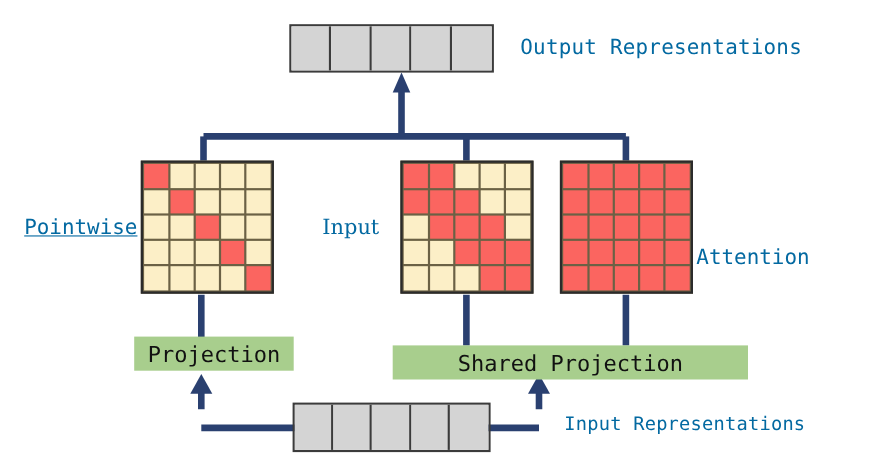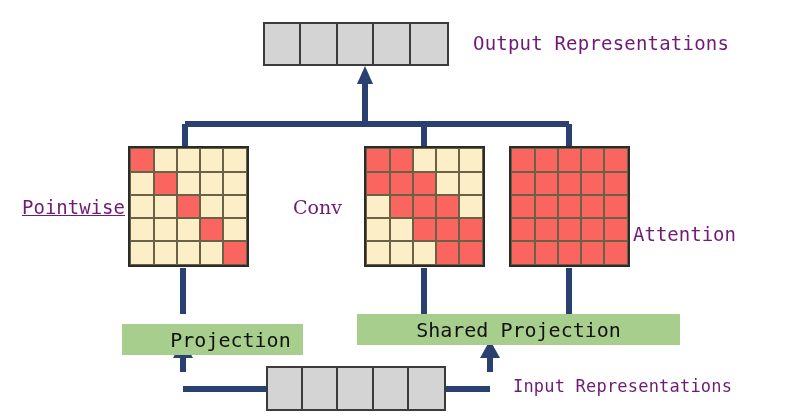--- a/index.html
+++ b/index.html
@@ -17,21 +17,21 @@
   .matrix{box-sizing:border-box;border:2px solid #2b2b2b;display:grid;background:#6b6145;gap:1.4px;padding:1.4px;}
   .matrix .mc{width:100%;height:100%;}
   .mc.on{background:#FB6560;}
   .mc.off{background:#FCEFC7;}
 
   
   .greenbox{background:#A8CE8D;display:flex;align-items:center;justify-content:center;
             color:#111;white-space:nowrap;}
 
   
-  .label{color:#701a75;white-space:nowrap;}
+  .label{color:#0369a1;white-space:nowrap;}
   .label.mono{font-family:"DejaVu Sans Mono",monospace;}
   .label.serif{font-family:"DejaVu Serif",serif;}
 
   svg.wires{position:absolute;left:0;top:0;width:798px;height:417px;pointer-events:none;}
 </style>
 </head>
 <body>
 
 <div id="stage">
 
@@ -97,21 +97,21 @@
       <div class="mc off"></div>
       <div class="mc on"></div>
       <div class="mc off"></div>
       <div class="mc off"></div>
       <div class="mc off"></div>
       <div class="mc off"></div>
       <div class="mc off"></div>
       <div class="mc on"></div>
     </div>
 
-  <div class="abs label serif" style="left:293px;top:196px;font-size:19px;">Conv</div>
+  <div class="abs label serif" style="left:293px;top:196px;font-size:19px;">Input</div>
   <div class="abs matrix" id="m-conv" style="left:364px;top:146px;width:121px;height:121px;
               grid-template-columns:repeat(5,1fr);grid-template-rows:repeat(5,1fr);">
       <div class="mc on"></div>
       <div class="mc on"></div>
       <div class="mc off"></div>
       <div class="mc off"></div>
       <div class="mc off"></div>
       <div class="mc on"></div>
       <div class="mc on"></div>
       <div class="mc on"></div>
@@ -157,21 +157,21 @@
       <div class="mc on"></div>
       <div class="mc on"></div>
       <div class="mc on"></div>
       <div class="mc on"></div>
       <div class="mc on"></div>
       <div class="mc on"></div>
       <div class="mc on"></div>
     </div>
   <div class="abs label mono" style="left:633px;top:196px;font-size:19px;margin-top:27px;">Attention</div>
 
-  <div class="abs greenbox" style="left:122px;top:324px;width:145px;height:31px;padding-left:36px;">
+  <div class="abs greenbox" style="left:122px;top:306px;width:145px;height:31px;">
     <span style="font-size:20px;">Projection</span>
   </div>
 
   <div class="abs greenbox" style="left:357px;top:314px;width:323px;height:31px;">
     <span style="font-size:20px;">Shared Projection</span>
   </div>
 
   <div class="abs tokenbar" style="left:266px;top:366px;width:180px;height:45px;">
     <div class="cell" style="width:35.6px;"></div>
     <div class="cell" style="width:35.6px;"></div>

